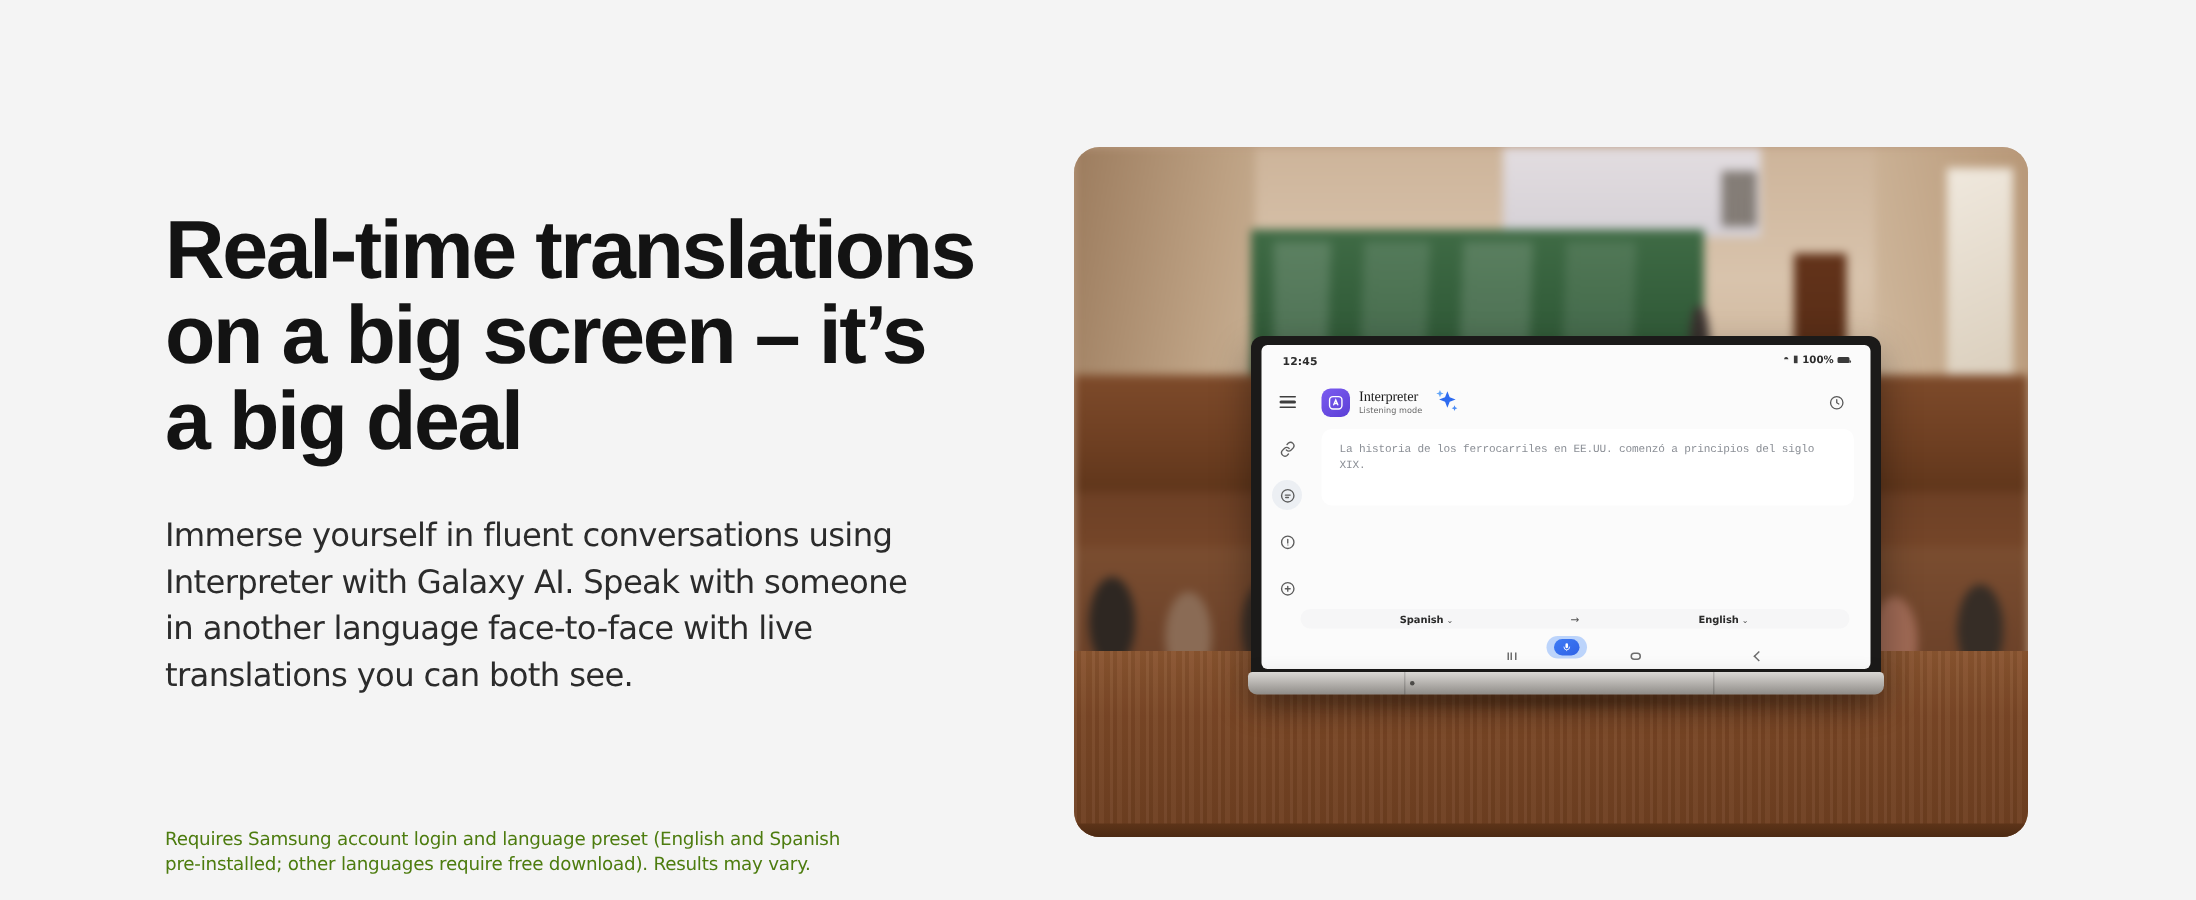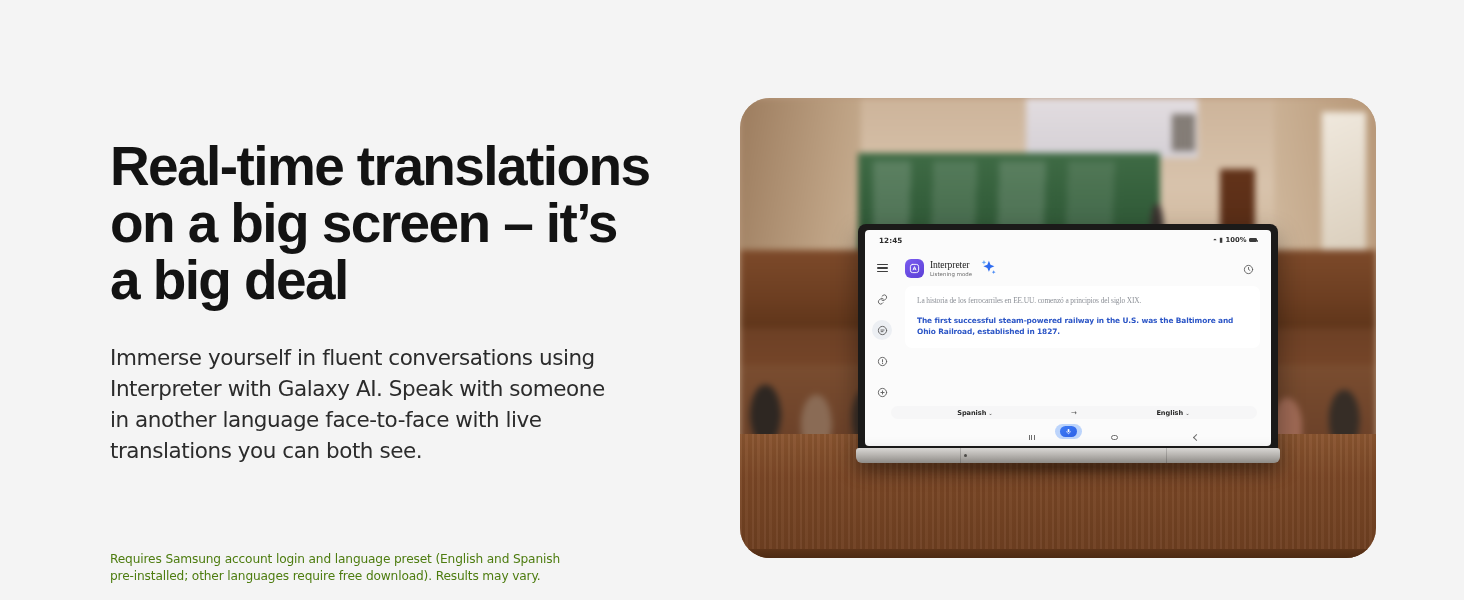--- a/index.html
+++ b/index.html
@@ -66,25 +66,25 @@
     line-height: 17px;
     color: #4d7c0f;
     letter-spacing: -0.15px;
     white-space: pre-line;
     margin-top: 11px;
   }
 
   
   .photo {
     position: absolute;
-    left: 740px;
+    left: 716px;
     top: 98px;
     width: 636px;
     height: 460px;
-    border-radius: 30px;
+    border-radius: 17px;
     overflow: hidden;
     background: #b99a7e;
   }
 
   
   .hall {
     position: absolute;
     inset: 0;
     filter: blur(3.2px);
   }
@@ -283,21 +283,21 @@
   .history-btn svg { width: 11px; height: 11px; }
 
   
   .transcript {
     position: absolute; left: 40px; top: 56px; right: 11px;
     background: #ffffff;
     border-radius: 7px;
     padding: 9px 12px 11px 12px;
   }
   .t-src {
-    font-family: Liberation Serif, serif;
+    font-family: Liberation Mono, monospace;
     font-size: 7.4px; line-height: 11px; color: #8b8f96;
     letter-spacing: -.1px;
   }
   .t-dst {
     font-family: "DejaVu Sans", sans-serif;
     font-size: 7.4px; line-height: 11px; color: #2b55c6;
     font-weight: 700; letter-spacing: -.1px; margin-top: 2px;
   }
   .t-block + .t-block { margin-top: 9px; }
 
@@ -489,21 +489,20 @@
                   <path d="M12 7.5V12l3 1.8"></path>
               </svg>
             </div>
           </div>
 
           <div class="transcript">
             <div class="t-block">
               <div class="t-src">La historia de los ferrocarriles en EE.UU. comenzó a principios del siglo XIX.</div>
             </div>
             <div class="t-block">
-              <div class="t-dst">The first successful steam-powered railway in the U.S. was the Baltimore and Ohio Railroad, established in 1827.</div>
             </div>
           </div>
 
           <div class="langbar">
             <div class="lang">
               <span>Spanish</span><span class="chev">⌄</span>
             </div>
             <div class="lang-arrow">→</div>
             <div class="lang">
               <span>English</span><span class="chev">⌄</span>

